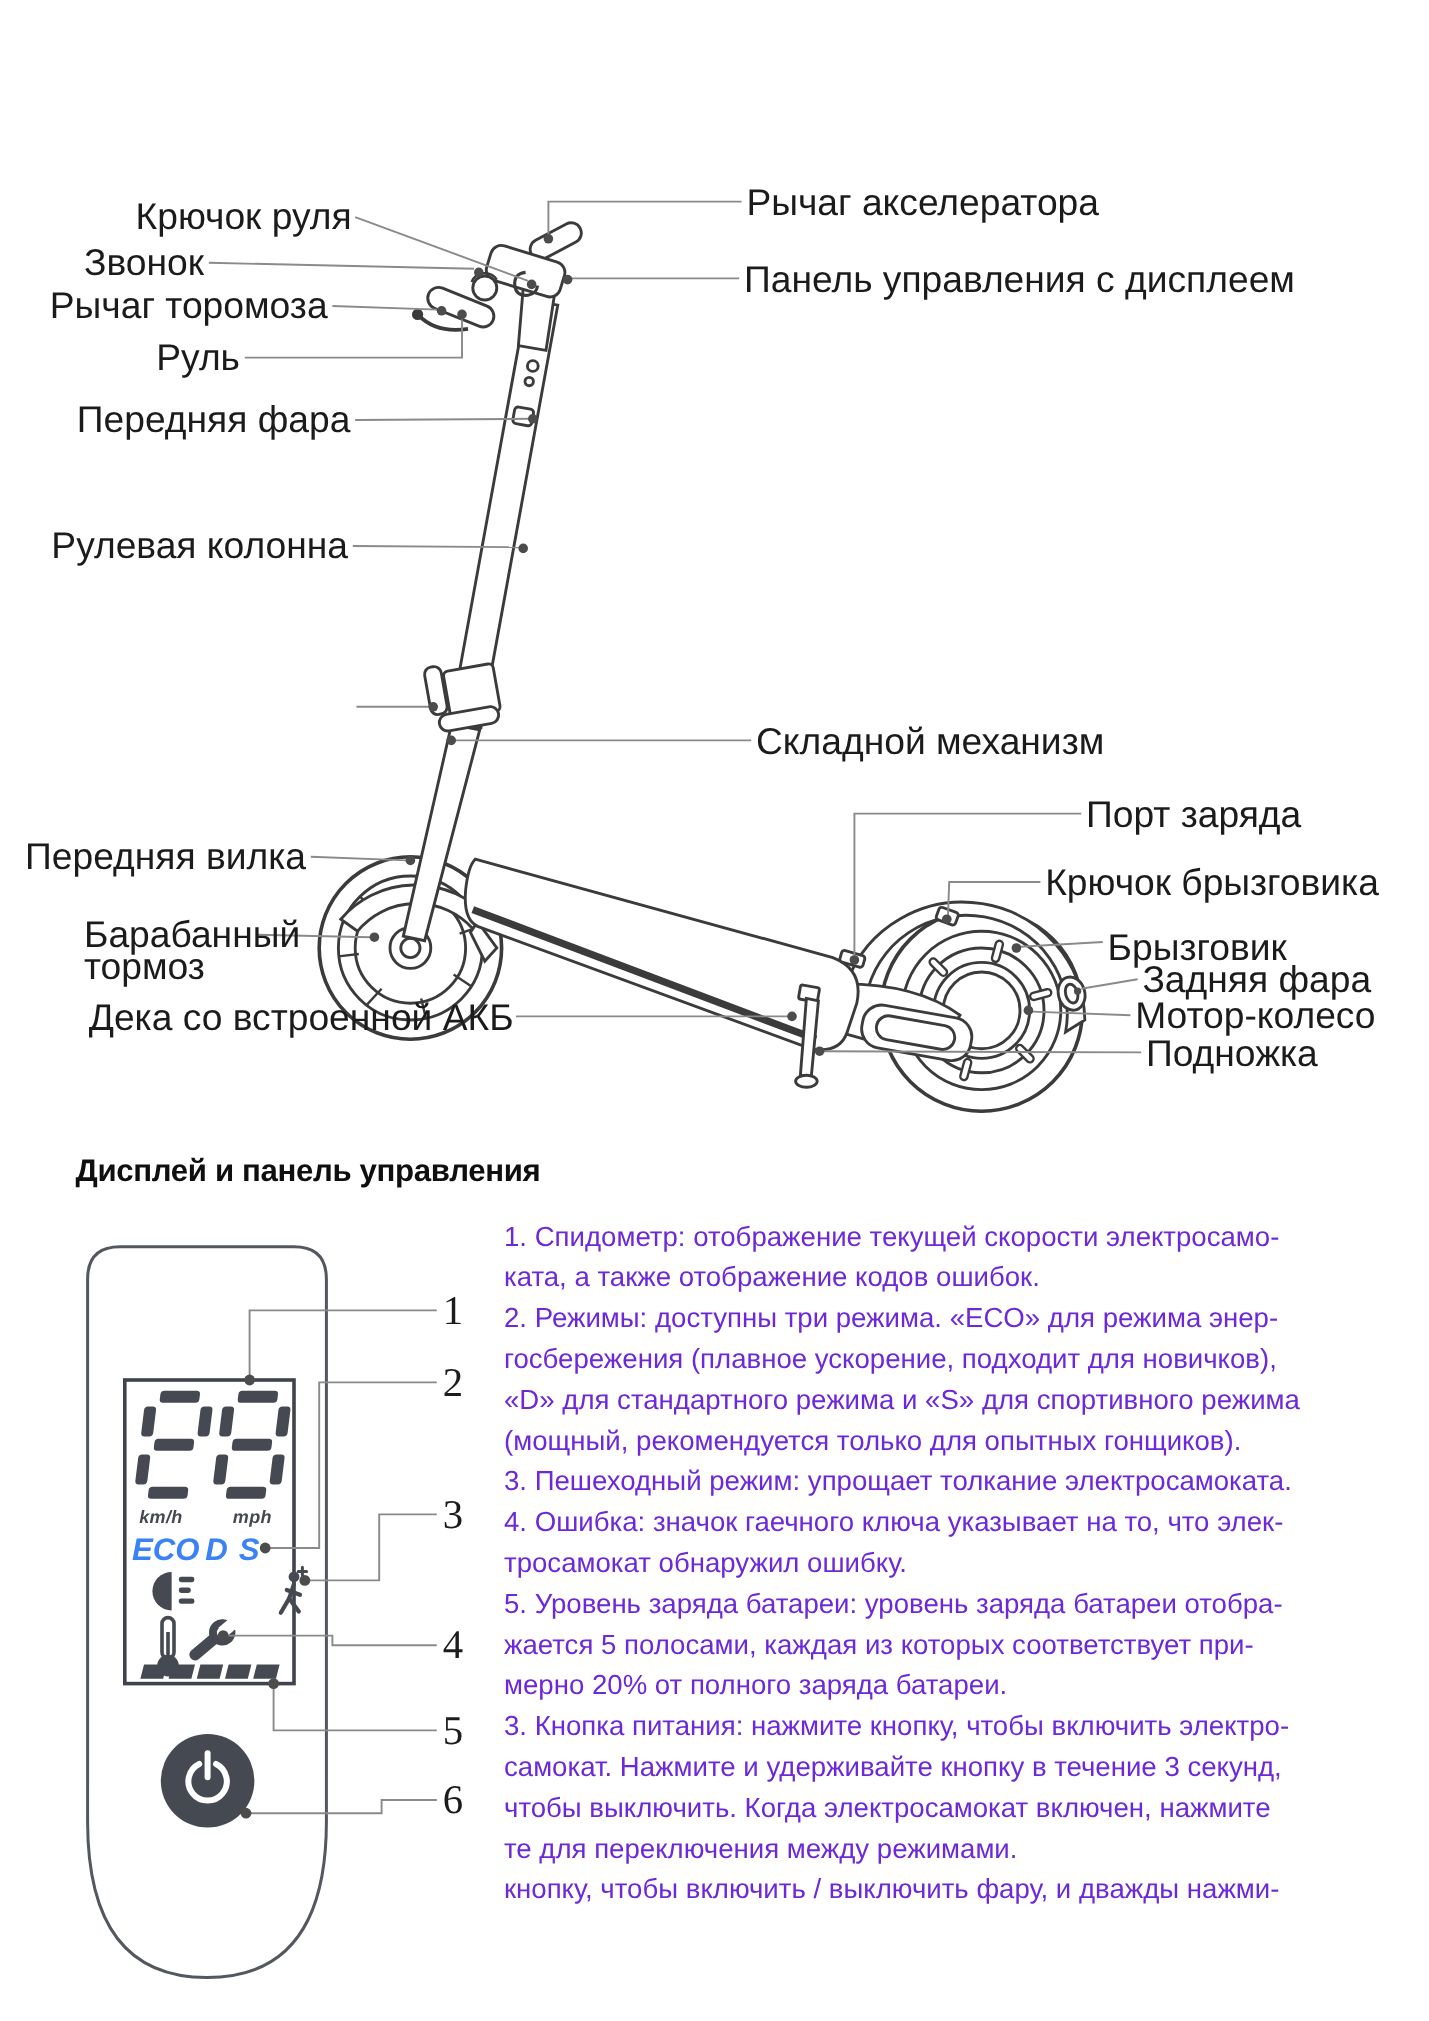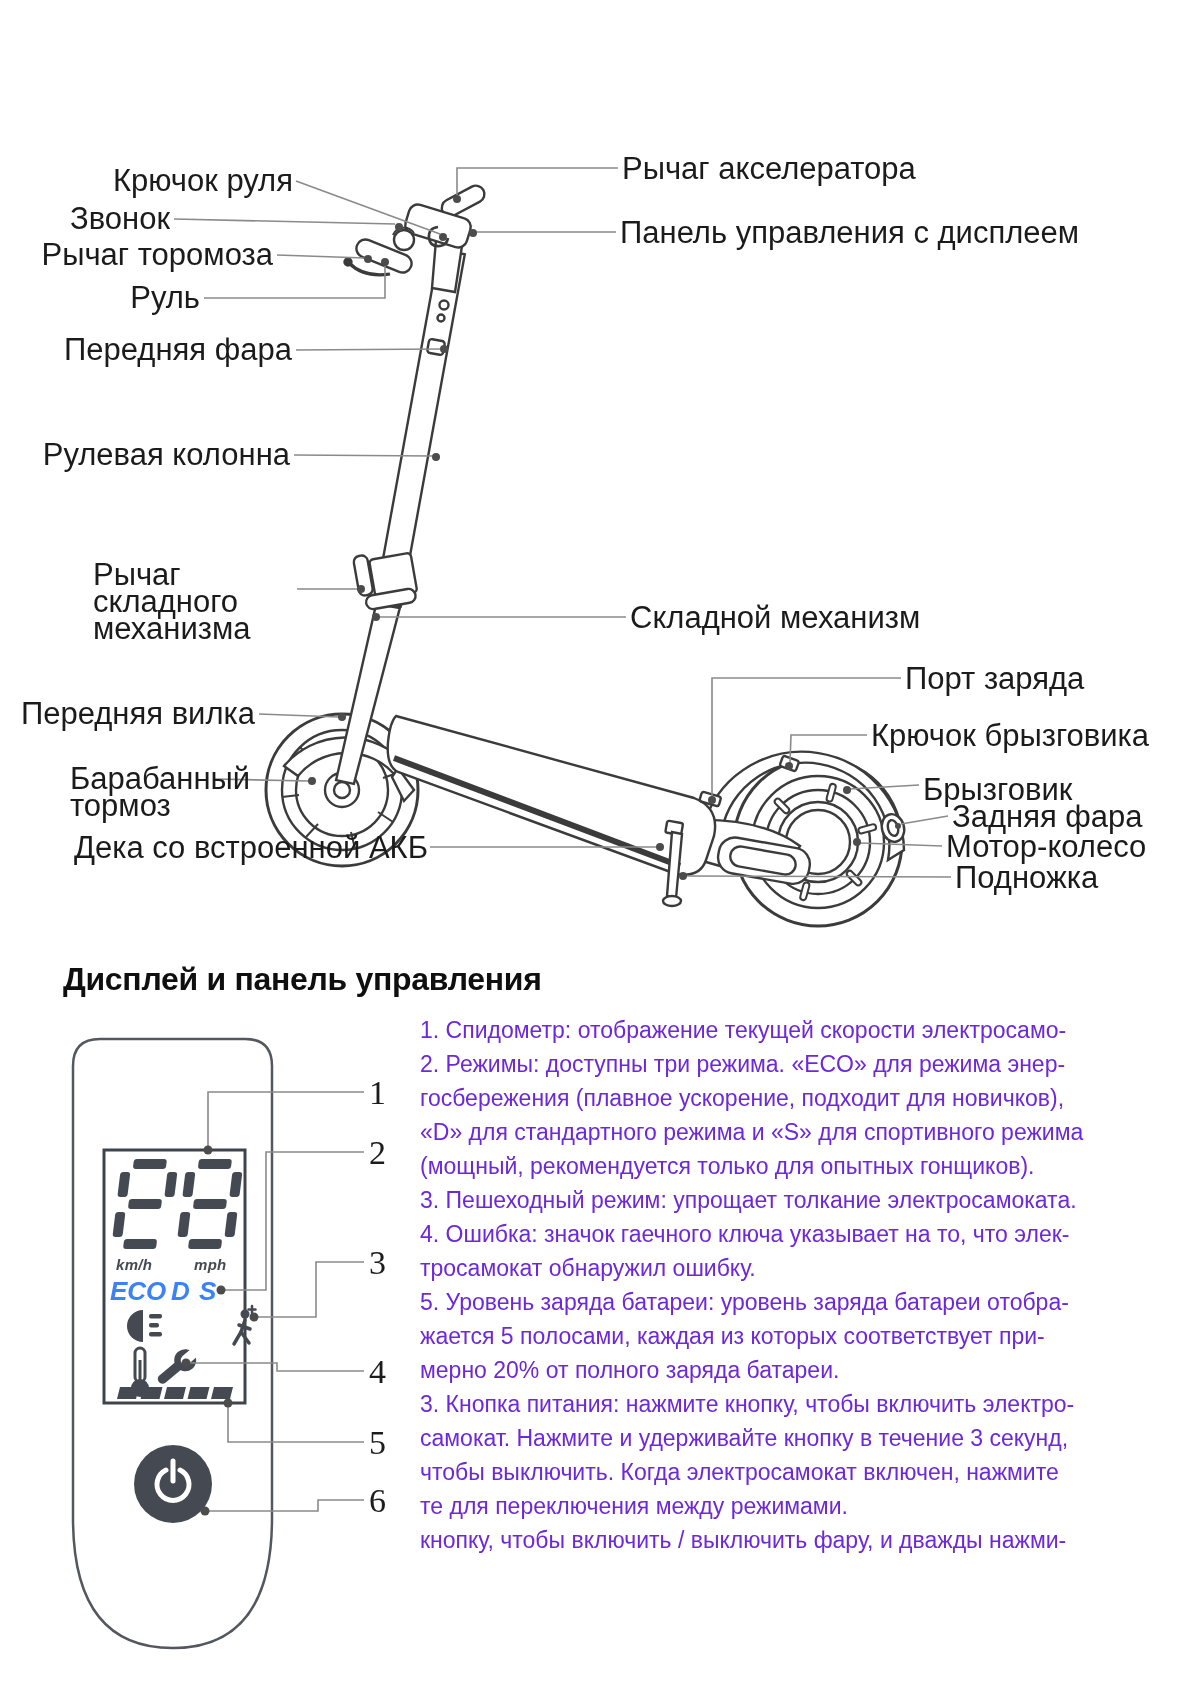--- a/index.html
+++ b/index.html
@@ -2,21 +2,21 @@
 <html><head>
 <meta charset="utf-8">
 <style>
   html,body{margin:0;padding:0;background:#ffffff;}
   .page{position:relative;width:1191px;height:1684px;background:#fff;overflow:hidden;
         font-family:"Liberation Sans",sans-serif;color:#1b1b1b;}
   svg.art{position:absolute;left:0;top:0;}
   .lbl{position:absolute;font-size:31px;line-height:27px;font-weight:500;color:#1b1b1b;white-space:nowrap;}
   .lbl.ra{text-align:right;}
   .lbl.wrap{white-space:normal;}
-  .heading{position:absolute;left:63px;top:938px;font-size:32px;line-height:40px;font-weight:700;
+  .heading{position:absolute;left:63px;top:938px;font-size:26px;line-height:40px;font-weight:700;
            color:#0f0f0f;letter-spacing:-0.3px;white-space:nowrap;}
   .desc{position:absolute;left:420px;top:1013px;}
   .desc-line{height:34px;line-height:34px;font-size:23px;color:#6d28d9;white-space:nowrap;}
   .unit{position:absolute;font-style:italic;font-weight:700;font-size:15px;color:#454a52;letter-spacing:0.3px;}
   .mode{position:absolute;font-style:italic;font-weight:700;font-size:26px;color:#3b82f6;}
   .num{position:absolute;font-family:"Liberation Serif",serif;font-size:34px;line-height:40px;color:#1c1c1c;}
 </style>
 </head>
 <body>
 
@@ -282,21 +282,20 @@
       </g>
     </g>
   </svg>
 
   <div class="lbl ra" style="right:898px;top:167px">Крючок руля</div>
   <div class="lbl ra" style="right:1021px;top:205px">Звонок</div>
   <div class="lbl ra" style="right:918px;top:241px">Рычаг торомоза</div>
   <div class="lbl ra" style="right:991px;top:284px">Руль</div>
   <div class="lbl ra" style="right:899px;top:336px">Передняя фара</div>
   <div class="lbl ra" style="right:901px;top:441px">Рулевая колонна</div>
-  <div class="lbl wrap" style="left:93px;top:561px;width:200px">Рычаг складного механизма</div>
   <div class="lbl ra" style="right:936px;top:700px">Передняя вилка</div>
   <div class="lbl wrap" style="left:70px;top:765px;width:170px">Барабанный тормоз</div>
   <div class="lbl ra" style="right:763px;top:834px">Дека со встроенной АКБ</div>
 
   <div class="lbl" style="left:622px;top:155px">Рычаг акселератора</div>
   <div class="lbl" style="left:620px;top:219px">Панель управления с дисплеем</div>
   <div class="lbl" style="left:630px;top:604px">Складной механизм</div>
   <div class="lbl" style="left:905px;top:665px">Порт заряда</div>
   <div class="lbl" style="left:871px;top:722px">Крючок брызговика</div>
   <div class="lbl" style="left:923px;top:776px">Брызговик</div>
@@ -315,20 +314,21 @@
   <span class="num" style="left:369px;top:1073px">1</span>
   <span class="num" style="left:369px;top:1133px">2</span>
   <span class="num" style="left:369px;top:1243px">3</span>
   <span class="num" style="left:369px;top:1352px">4</span>
   <span class="num" style="left:369px;top:1423px">5</span>
   <span class="num" style="left:369px;top:1481px">6</span>
 
   <div class="desc">
 
   <div class="desc-line">1. Спидометр: отображение текущей скорости электросамо-</div>
+      <div class="desc-line">ката, а также отображение кодов ошибок.</div>
       <div class="desc-line">2. Режимы: доступны три режима. «ECO» для режима энер-</div>
       <div class="desc-line">госбережения (плавное ускорение, подходит для новичков),</div>
       <div class="desc-line">«D» для стандартного режима и «S» для спортивного режима</div>
       <div class="desc-line">(мощный, рекомендуется только для опытных гонщиков).</div>
       <div class="desc-line">3. Пешеходный режим: упрощает толкание электросамоката.</div>
       <div class="desc-line">4. Ошибка: значок гаечного ключа указывает на то, что элек-</div>
       <div class="desc-line">тросамокат обнаружил ошибку.</div>
       <div class="desc-line">5. Уровень заряда батареи: уровень заряда батареи отобра-</div>
       <div class="desc-line">жается 5 полосами, каждая из которых соответствует при-</div>
       <div class="desc-line">мерно 20% от полного заряда батареи.</div>

